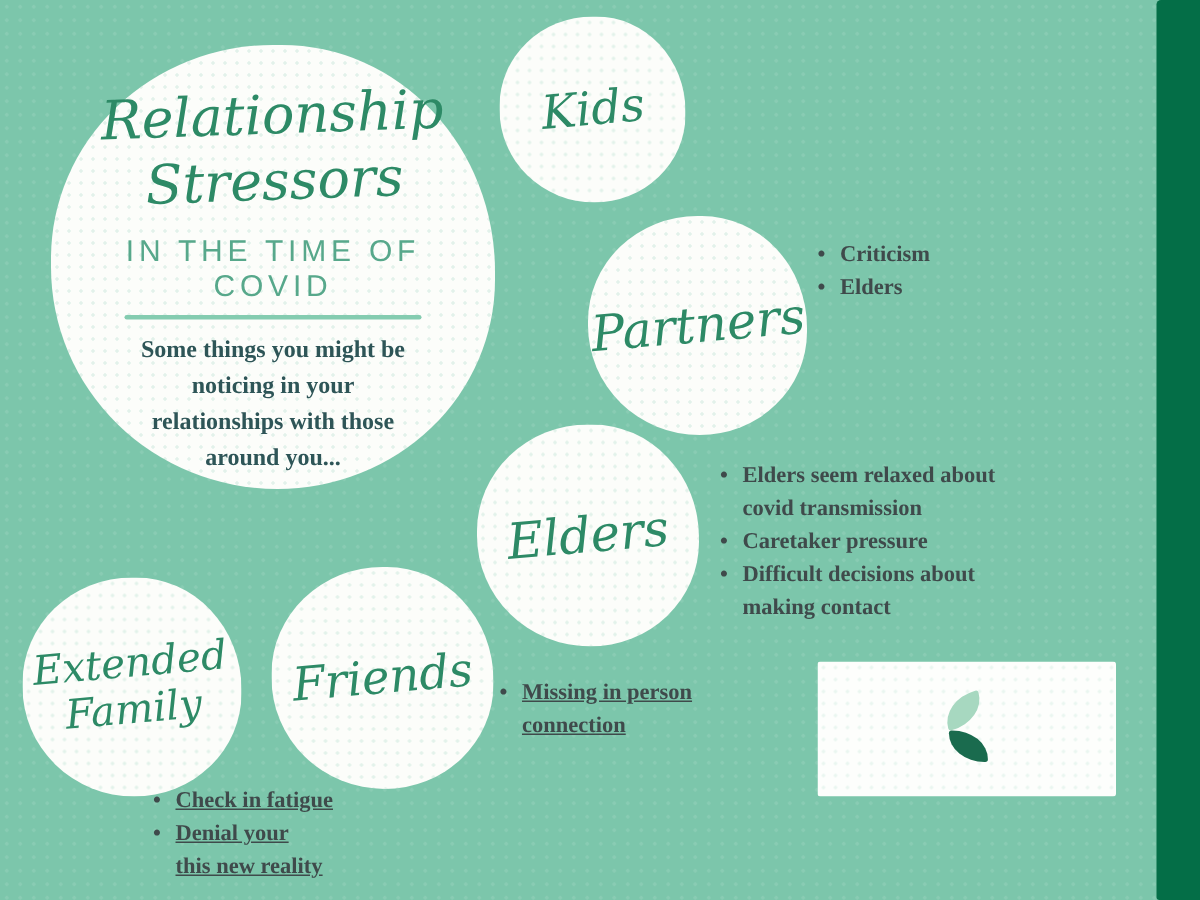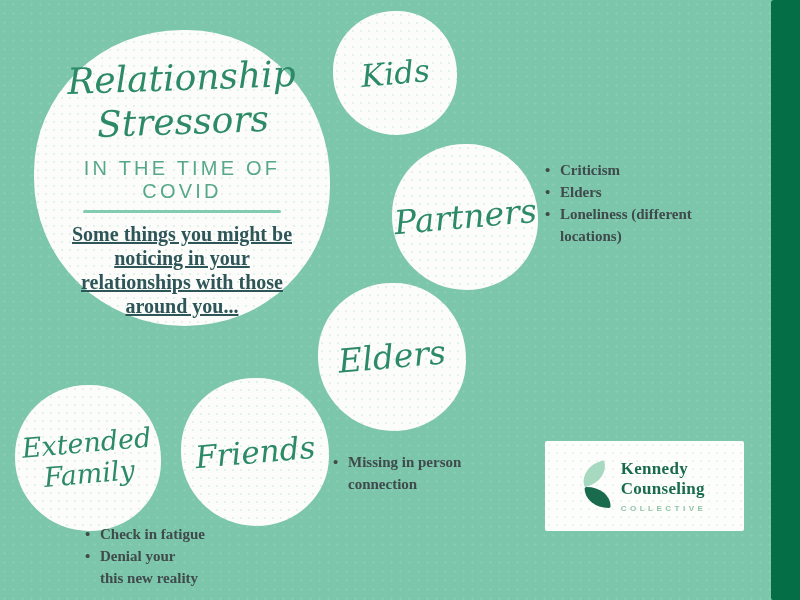--- a/index.html
+++ b/index.html
@@ -84,25 +84,24 @@
   .subtitle-underline {
     width: 198px;
     height: 3px;
     margin: 7px auto 9px auto;
     background: var(--underline-teal);
     border-radius: 2px;
   }
   .intro-paragraph {
     font-family: "Liberation Serif", serif;
     font-weight: 700;
-    font-size: 20px;
+    font-size: 16px;
     line-height: 24px;
     color: var(--paragraph-text);
     white-space: pre-line;
-    text-decoration: underline;
   }
 
   
   .kids-circle     { left: 333px; top: 11px;  width: 124px; height: 124px; }
   .partners-circle { left: 392px; top: 144px; width: 146px; height: 146px; }
   .elders-circle   { left: 318px; top: 283px; width: 148px; height: 148px; }
   .extended-circle { left: 15px;  top: 385px; width: 146px; height: 146px; }
   .friends-circle  { left: 181px; top: 378px; width: 148px; height: 148px; }
 
   .kids-circle .script-label     { font-size: 31px; }
@@ -130,22 +129,22 @@
   }
   .bullet-list li::before {
     content: "\2022";
     position: absolute;
     left: 1px;
     top: 0;
   }
   .kids-list     { left: 466px; top: 35px;  width: 225px; }
   .partners-list { left: 544px; top: 159px; width: 215px; }
   .elders-list   { left: 479px; top: 306px; width: 245px; }
-  .friends-list  { left: 332px; top: 451px; width: 195px; }
-  .extended-list { left: 84px; top: 523px; width: 185px; }
+  .friends-list  { left: 332px; top: 451px; width: 195px; text-decoration: underline; }
+  .extended-list { left: 101px; top: 523px; width: 185px; text-decoration: underline; }
 
   
   .logo-card {
     position: absolute;
     left: 545px; top: 441px;
     width: 199px; height: 90px;
     background-color: var(--logo-card-bg);
     background-image: radial-gradient(rgba(124,198,171,0.15) 1px, transparent 1.2px);
     background-size: 8px 8px;
     border-radius: 2px;
@@ -207,27 +206,32 @@
   <div class="circle kids-circle">
     <div class="script-label">Kids</div>
   </div>
 
   <div class="circle partners-circle">
     <div class="script-label">Partners</div>
   </div>
   <ul class="bullet-list partners-list">
       <li>Criticism</li>
       <li>Elders</li>
-      <li>Loneliness (different
-locations)</li>
     </ul>
 
   <div class="circle elders-circle">
     <div class="script-label">Elders</div>
   </div>
+  <ul class="bullet-list elders-list">
+      <li>Elders seem relaxed about
+covid transmission</li>
+      <li>Caretaker pressure</li>
+      <li>Difficult decisions about
+making contact</li>
+    </ul>
 
   <div class="circle friends-circle">
     <div class="script-label">Friends</div>
   </div>
   <ul class="bullet-list friends-list">
       <li>Missing in person
 connection</li>
     </ul>
 
   <div class="circle extended-circle">
@@ -238,21 +242,16 @@
       <li>Denial your
 this new reality</li>
     </ul>
 
   <div class="logo-card">
     <div class="logo-inner">
       <div class="leaf-icon">
         <div class="leaf leaf-top"></div>
         <div class="leaf leaf-bottom"></div>
       </div>
-      <div class="logo-text">
-        <div class="logo-name">Kennedy
-Counseling</div>
-        <div class="logo-tagline">COLLECTIVE</div>
-      </div>
     </div>
   </div>
 
 </div>
 
 </body></html>

